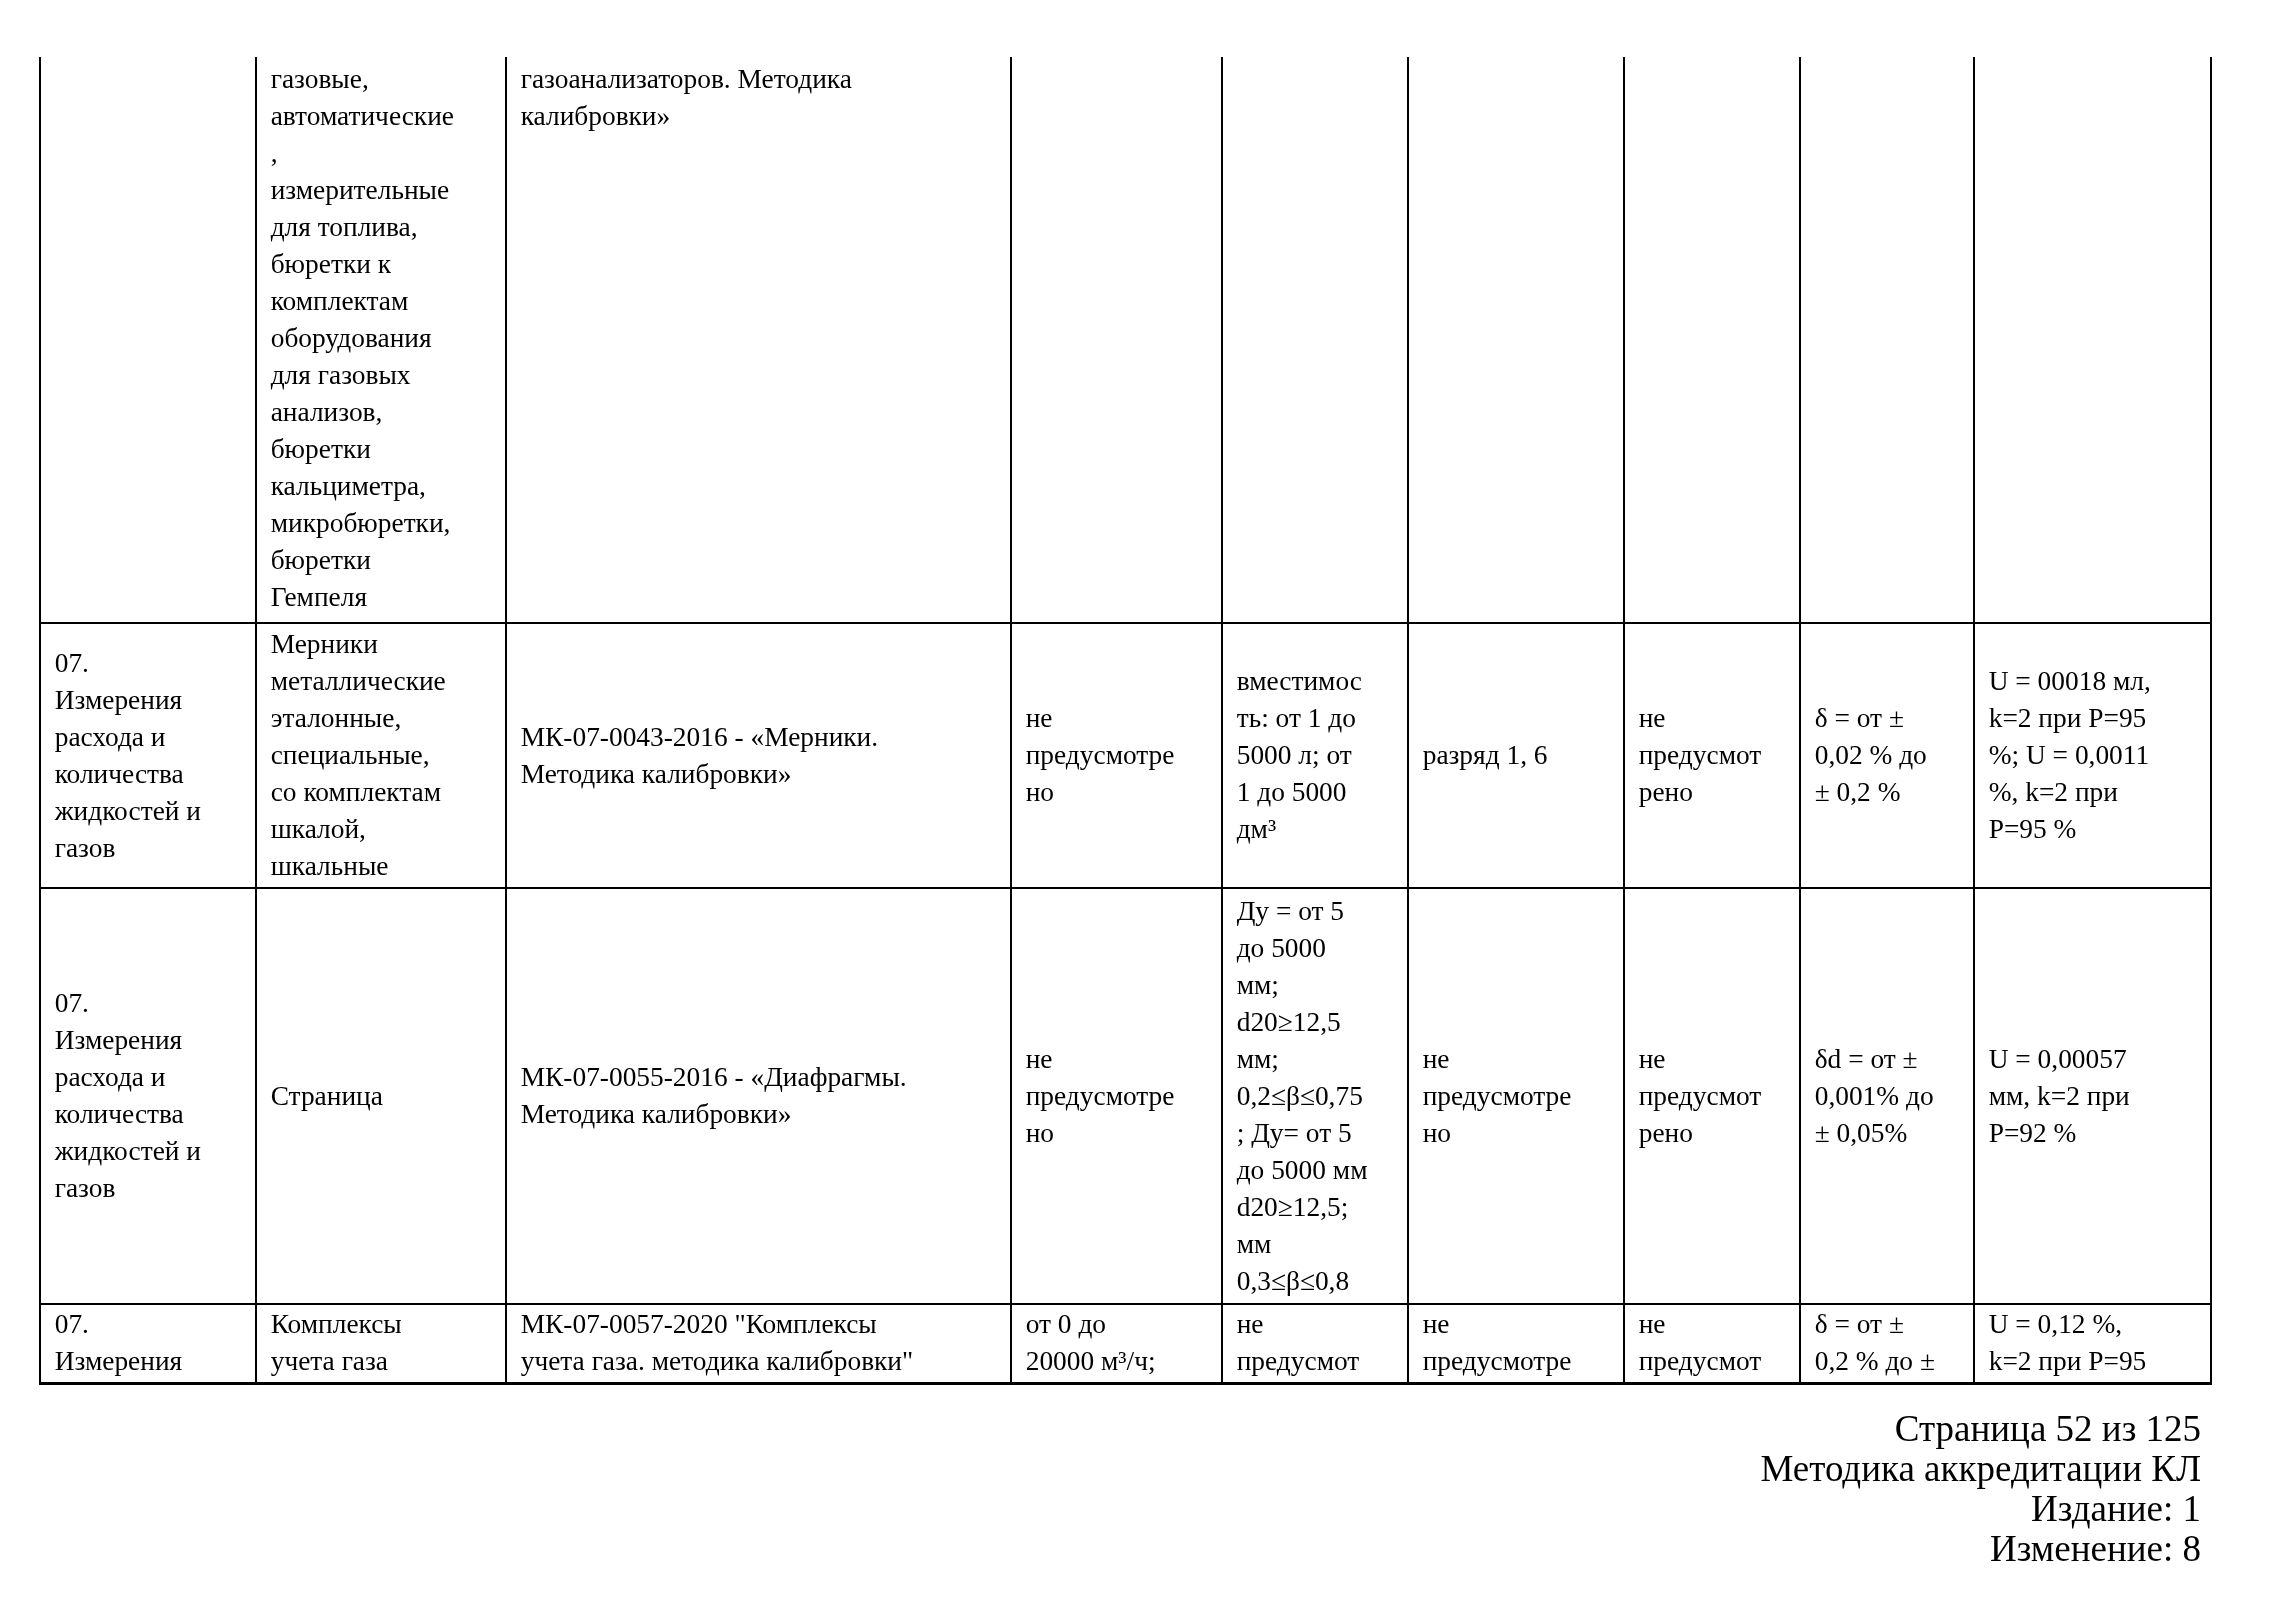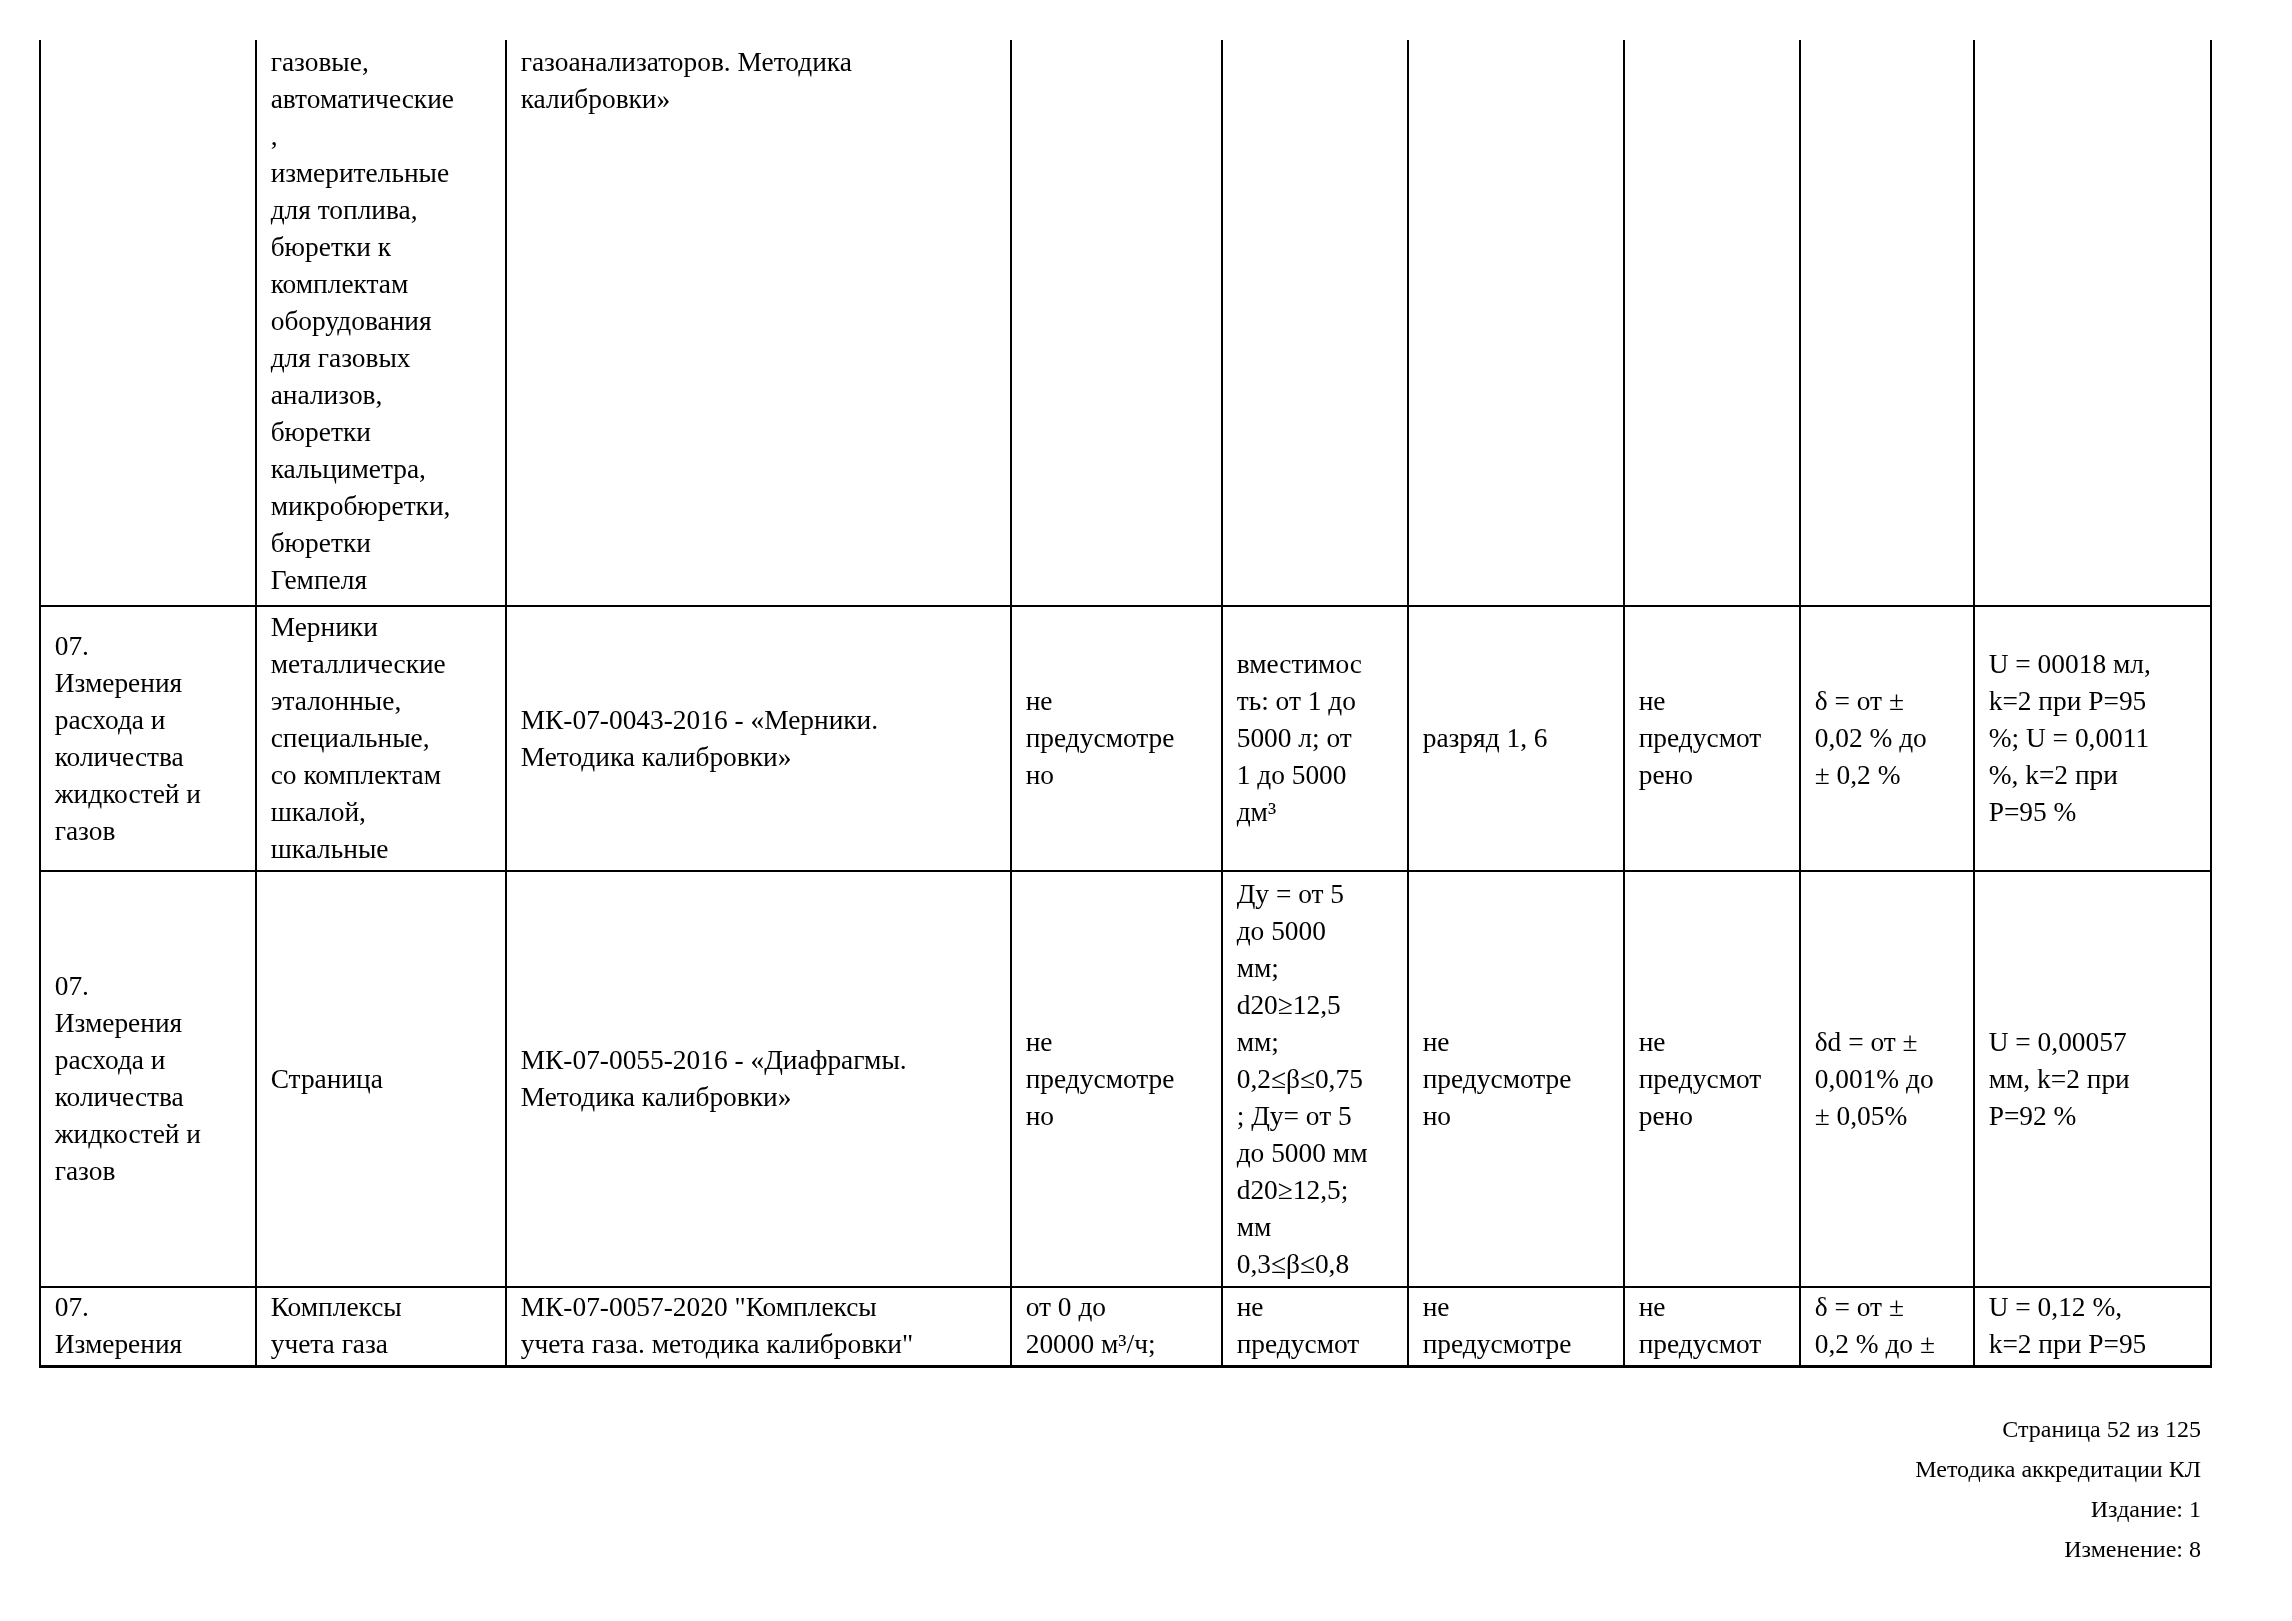--- a/index.html
+++ b/index.html
@@ -12,21 +12,21 @@
     width: 2293px;
     height: 1621px;
     background: #ffffff;
     color: #000000;
     font-family: "Liberation Serif", "DejaVu Serif", serif;
     overflow: hidden;
   }
   table.acc {
     position: absolute;
     left: 39px;
-    top: 40px;
+    top: 57px;
     width: 2171px;
     border-collapse: collapse;
     table-layout: fixed;
     padding-left: 31px;
   }
   table.acc td {
     border: 2.9px solid #000000;
     vertical-align: middle;
     padding: 2px 5.9px 2px 13.7px;
     font-size: 27.4px;
@@ -47,21 +47,21 @@
   tr.r4 td {
     border-bottom: 3.9px solid #000000;
     vertical-align: top;
     padding-top: 1px;
   }
   .footer {
     position: absolute;
     top: 1409px;
     right: 92px;
     text-align: right;
-    font-size: 24px;
+    font-size: 37px;
     line-height: 40px;
   }
 </style>
 </head>
 <body>
 
 <div class="page">
 
   <table class="acc">
     <colgroup>

